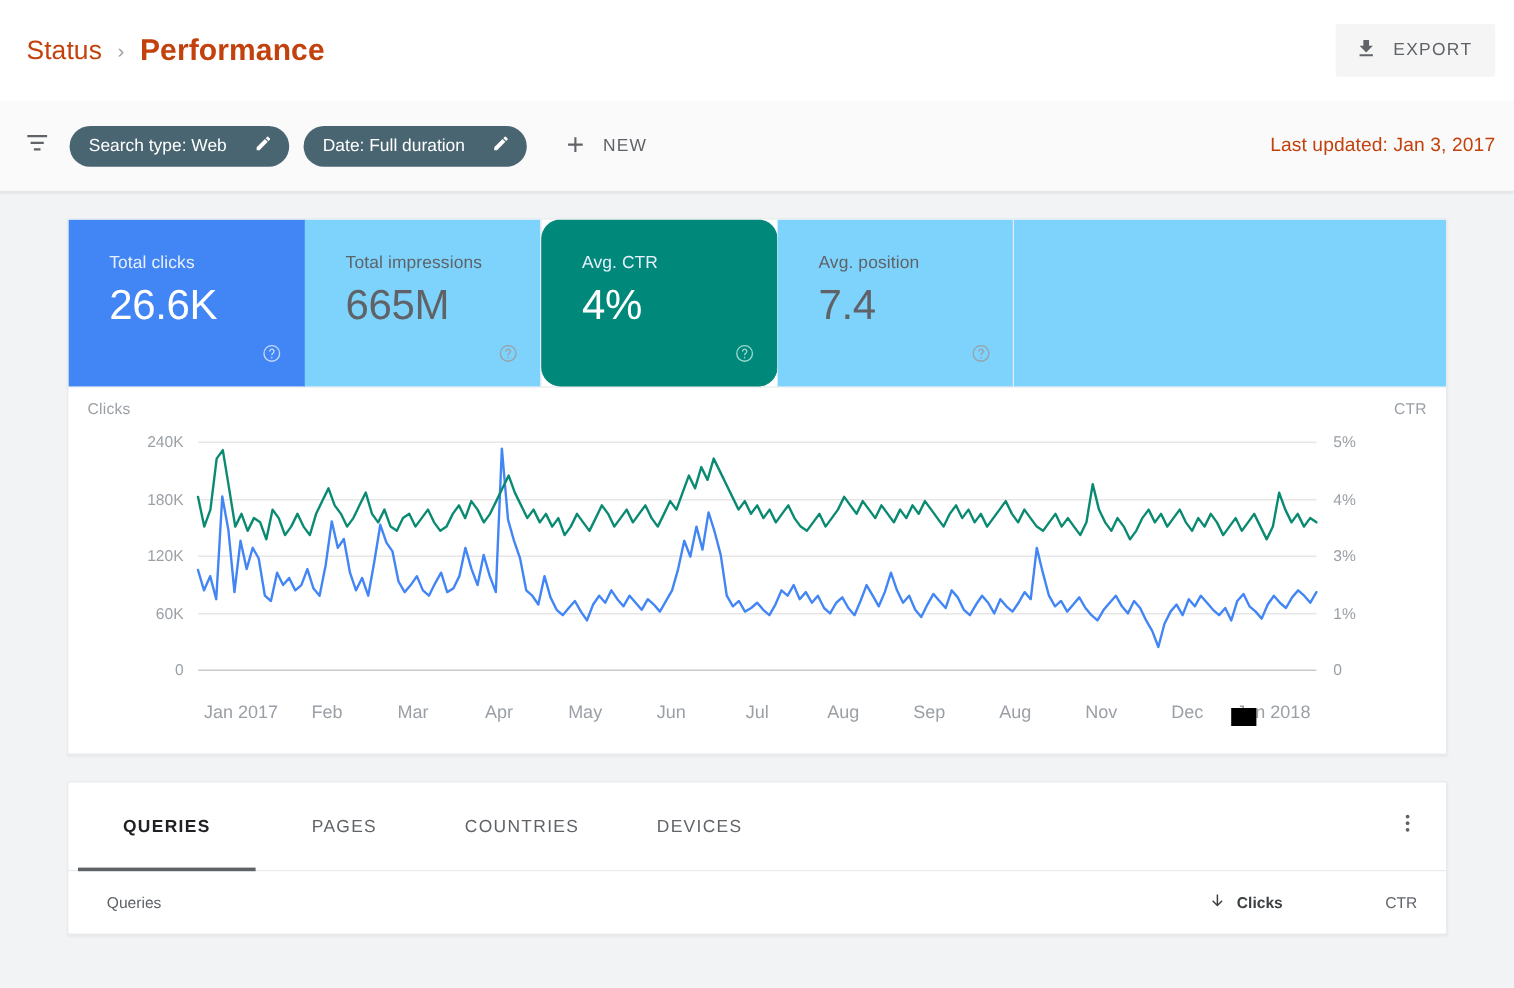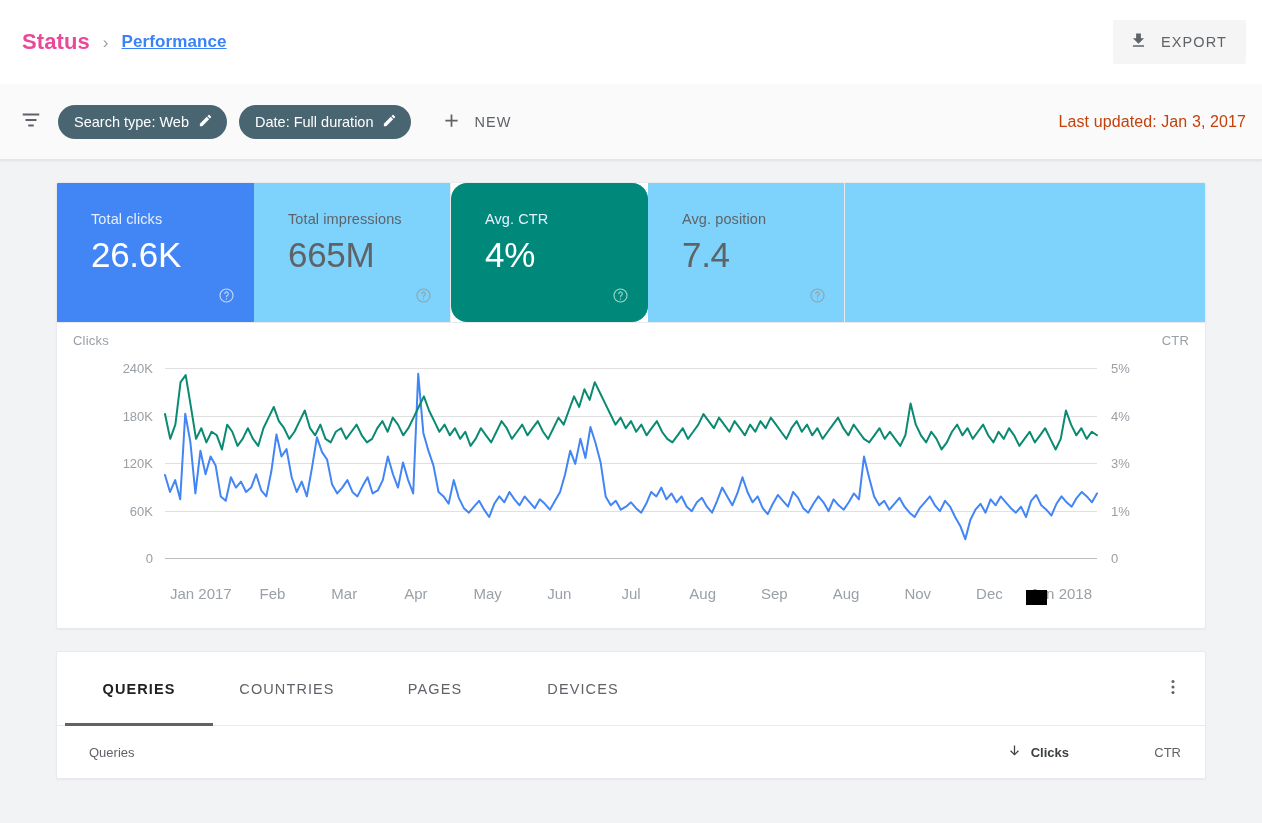--- a/index.html
+++ b/index.html
@@ -24,36 +24,35 @@
     z-index: 5;
   }
   .breadcrumb {
     display: flex;
     align-items: center;
     gap: 13px;
     flex: 1;
   }
   .crumb-root {
     font-size: 22px;
-    color: #ec4899;
-    font-weight: 700;
+    color: #c2410c;
+    font-weight: 400;
     letter-spacing: .1px;
   }
   .crumb-sep {
     font-size: 17px;
     color: #9AA0A6;
     line-height: 1;
     padding-top: 1px;
   }
   .crumb-current {
-    font-size: 17px;
-    color: #3b82f6;
+    font-size: 25px;
+    color: #c2410c;
     font-weight: 700;
     letter-spacing: .1px;
-    text-decoration: underline;
   }
   .export-btn {
     display: flex;
     align-items: center;
     gap: 13px;
     background: #F5F5F5;
     border: none;
     border-radius: 2px;
     height: 44px;
     padding: 0 19px 0 16px;
@@ -77,21 +76,21 @@
     align-items: center;
     padding: 0 16px 0 20px;
     box-shadow: 0 1px 2px rgba(60,64,67,.10);
     position: relative;
     z-index: 4;
   }
   .tune-icon { margin-right: 16px; display:block; }
   .chip {
     display: inline-flex;
     align-items: center;
-    gap: 9px;
+    gap: 23px;
     background: #4A6572;
     color: #FFFFFF;
     border-radius: 17px;
     height: 34px;
     padding: 0 14px 0 16px;
     font-size: 14.5px;
     margin-right: 12px;
     cursor: pointer;
     white-space: nowrap;
   }
@@ -477,24 +476,24 @@
   </div>
 
   <div class="cursor-marker"></div>
 
   <div class="card table-card">
     <div class="tabs">
       <div class="tab active">
           <span>QUERIES</span>
         </div>
       <div class="tab">
-          <span>COUNTRIES</span>
+          <span>PAGES</span>
         </div>
       <div class="tab">
-          <span>PAGES</span>
+          <span>COUNTRIES</span>
         </div>
       <div class="tab">
           <span>DEVICES</span>
         </div>
       <div class="tabs-more">
         <span>
           <svg width="20" height="20" viewBox="0 0 24 24" fill="#5F6368">
               <circle cx="12" cy="5.4" r="1.85"></circle>
               <circle cx="12" cy="12" r="1.85"></circle>
               <circle cx="12" cy="18.6" r="1.85"></circle>

